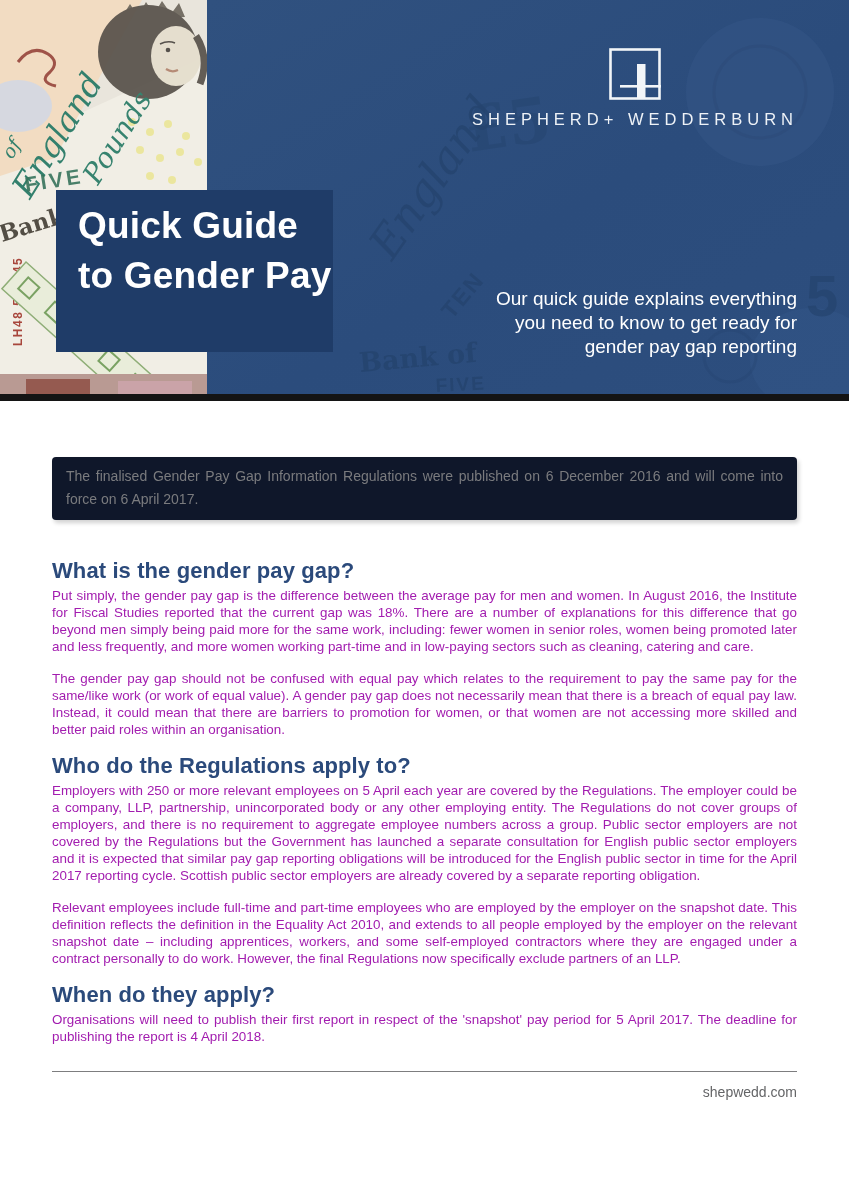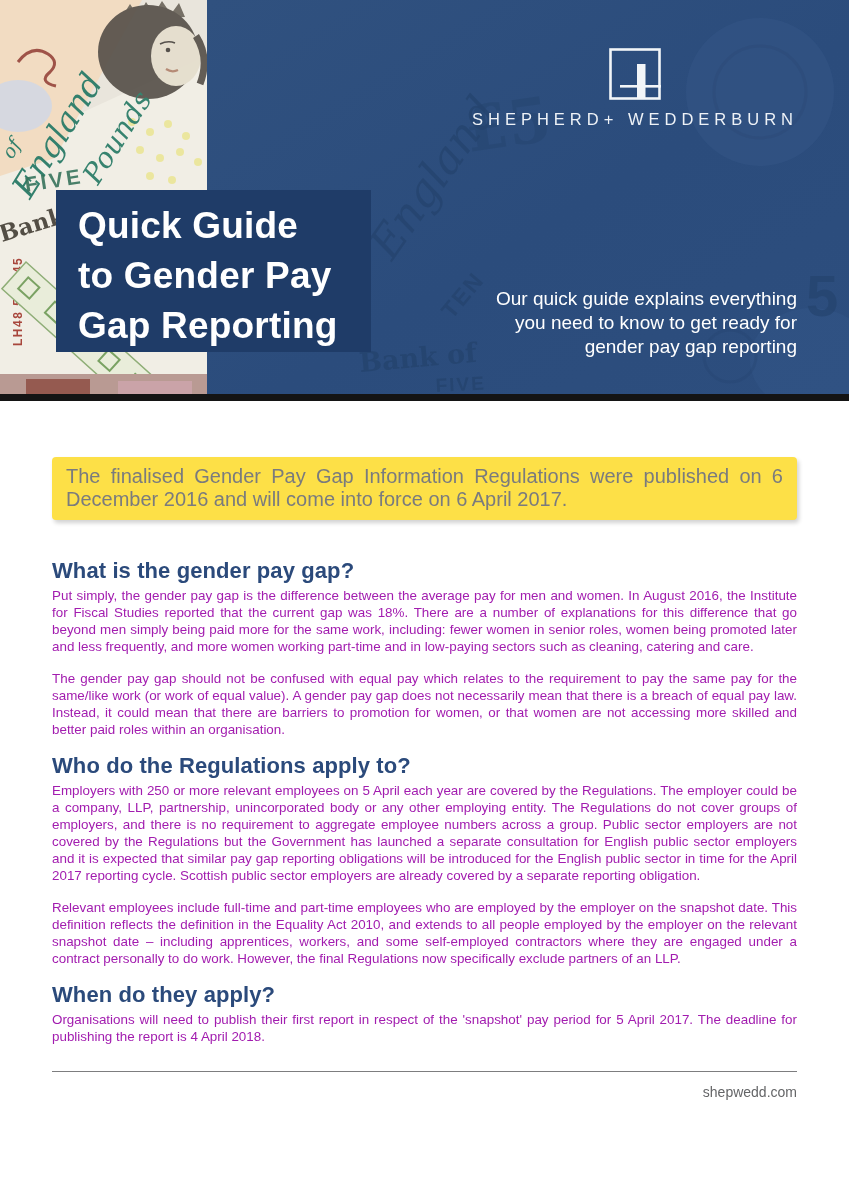--- a/index.html
+++ b/index.html
@@ -14,40 +14,40 @@
   .banner svg.banner-art { position:absolute; left:0; top:0; display:block; }
   .logo-block {
     position:absolute; top:48px; right:51px;
     display:flex; flex-direction:column; align-items:center; gap:8px;
   }
   .wordmark {
     color:#eef2f7; font-size:16.5px; font-weight:400;
     letter-spacing:5px; white-space:nowrap;
   }
   .title-box {
-    position:absolute; left:56px; top:190px; width:315px; height:162px;
+    position:absolute; left:56px; top:190px; width:277px; height:162px;
     background:#1f3c68; color:#ffffff;
     padding:11px 10px 0 22px;
     font-size:37px; font-weight:bold; line-height:50px;
     letter-spacing:0.2px;
   }
   .title-box div { white-space:nowrap; }
   .banner-subtitle {
     position:absolute; right:52px; top:287px; width:420px;
     text-align:right; color:#ffffff;
     font-size:19px; font-weight:normal; line-height:24px;
   }
   .black-bar { width:849px; height:7px; background:#141414; }
   
   .content { padding:0 52px; }
   .notice-box {
-    margin-top:56px; background:#fde047; border-radius:4px;
+    margin-top:56px; background:#0f172a; border-radius:4px;
     box-shadow:2px 3px 4px rgba(0,0,0,0.18);
     padding:8px 14px 9px 14px;
-    color:#7a7b7e; font-size:20px; line-height:23px; text-align:justify;
+    color:#7a7b7e; font-size:14px; line-height:23px; text-align:justify;
   }
   .section h2 {
     color:#2b4a7b; font-size:22px; font-weight:bold;
     margin-top:38px; margin-bottom:3px; letter-spacing:0.1px;
   }
   .section h2.tight { margin-top:9px; }
   .section p {
     color:#a21caf; font-size:13.4px; line-height:17px;
     text-align:justify; margin-bottom:15px;
   }
@@ -151,21 +151,20 @@
         <rect x="1.5" y="1.5" width="49" height="49" fill="none" stroke="#f2f5f8" stroke-width="2.6"></rect>
         <rect x="28" y="16" width="8.5" height="34.5" fill="#f2f5f8"></rect>
         <rect x="11" y="37" width="43" height="2.6" fill="#f2f5f8"></rect>
       </svg>
       <div class="wordmark">SHEPHERD+ WEDDERBURN</div>
     </div>
 
     <div class="title-box">
       <div>Quick Guide</div>
       <div>to Gender Pay</div>
-      <div>Gap Reporting</div>
     </div>
 
     <div class="banner-subtitle">
       <div>Our quick guide explains everything</div>
       <div>you need to know to get ready for</div>
       <div>gender pay gap reporting</div>
     </div>
   </header>
 
   <div class="black-bar"></div>

